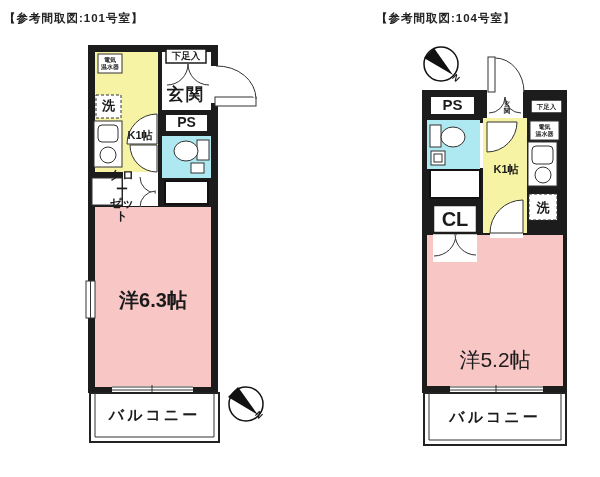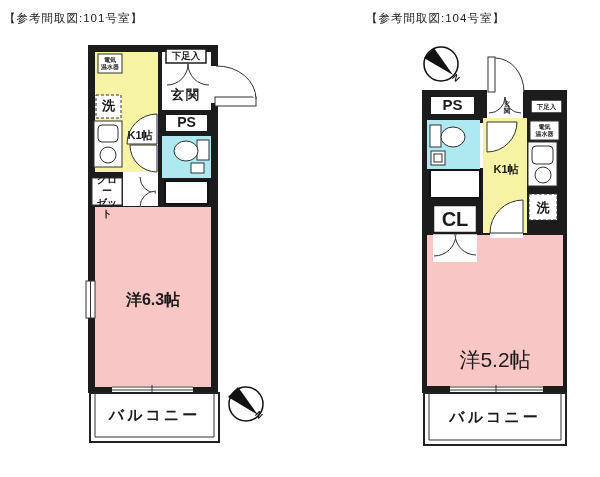--- a/index.html
+++ b/index.html
@@ -5,33 +5,33 @@
   html,body{margin:0;padding:0;}
   body{
     width:600px;height:477px;position:relative;background:#ffffff;
     font-family:"Liberation Sans","DejaVu Sans",sans-serif;color:#1b1b1b;overflow:hidden;
   }
   #plan-svg{position:absolute;left:0;top:0;}
   .lbl{
     position:absolute;display:flex;align-items:center;justify-content:center;
     text-align:center;white-space:pre-line;color:#1b1b1b;line-height:1.15;font-weight:bold;
   }
-  .title{justify-content:flex-start;font-size:11.5px;letter-spacing:1px;font-weight:normal;color:#222;}
+  .title{justify-content:flex-start;font-size:11.5px;letter-spacing:1px;font-weight:bold;color:#222;}
   .t-101{left:4px;top:11px;width:200px;height:16px;}
-  .t-104{left:366px;top:11px;width:200px;height:16px;}
+  .t-104{left:376px;top:11px;width:200px;height:16px;}
 
   
   .p1-heater{left:98px;top:54px;width:24px;height:19px;font-size:6px;}
   .p1-washer{left:96px;top:95px;width:25px;height:23px;font-size:13px;}
   .p1-shoe{left:166px;top:49px;width:40px;height:14px;font-size:9.5px;}
-  .p1-genkan{left:162px;top:82px;width:48px;height:26px;font-size:13px;letter-spacing:2px;}
+  .p1-genkan{left:162px;top:82px;width:48px;height:26px;font-size:17px;letter-spacing:2px;}
   .p1-ps{left:165px;top:113px;width:43px;height:19px;font-size:14px;}
   .p1-kitchen{left:119px;top:127px;width:42px;height:16px;font-size:11px;}
-  .p1-closet{left:92px;top:178px;width:30px;height:37px;font-size:10px;}
-  .p1-room{left:95px;top:285px;width:116px;height:30px;font-size:16px;font-weight:600;}
+  .p1-closet{left:92px;top:178px;width:30px;height:37px;font-size:12px;padding-left:15px;}
+  .p1-room{left:95px;top:285px;width:116px;height:30px;font-size:20px;font-weight:600;}
   .p1-balcony{left:92px;top:403px;width:125px;height:24px;font-size:15px;letter-spacing:3px;font-weight:600;}
   .p1-north{left:252px;top:409px;width:14px;height:12px;font-size:9px;font-weight:bold;transform:rotate(45deg);}
 
   
   .p4-ps{left:430px;top:95px;width:45px;height:20px;font-size:15px;}
   .p4-genkan{left:499px;top:97px;width:16px;height:20px;font-size:6.5px;}
   .p4-shoe{left:531px;top:100px;width:31px;height:13px;font-size:6.5px;}
   .p4-heater{left:530px;top:121px;width:29px;height:19px;font-size:6px;}
   .p4-kitchen{left:486px;top:161px;width:40px;height:16px;font-size:11px;}
   .p4-washer{left:529px;top:196px;width:28px;height:24px;font-size:13px;}

